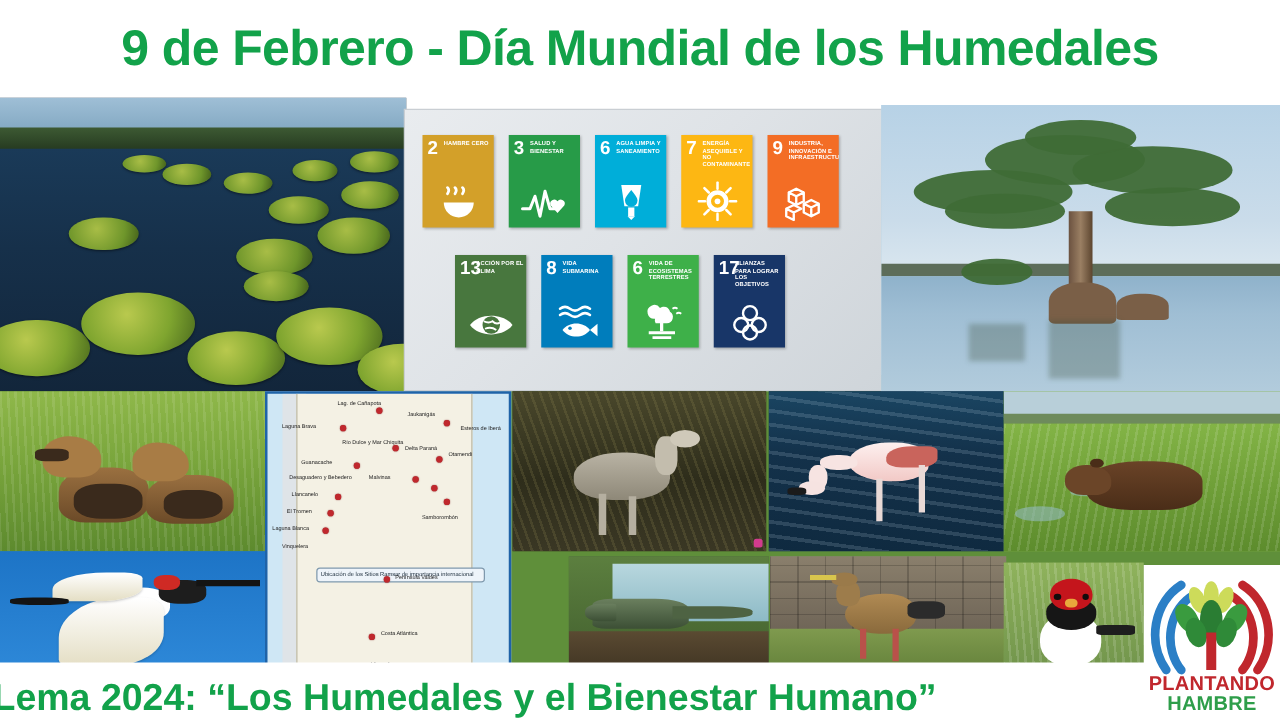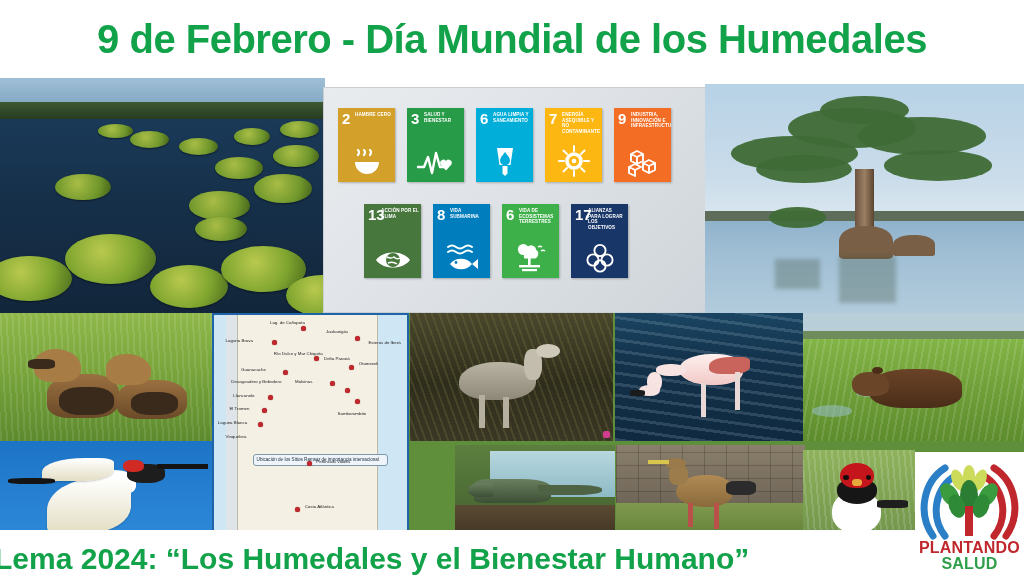--- a/index.html
+++ b/index.html
@@ -508,21 +508,21 @@
           <ellipse cx="73" cy="41" rx="8" ry="13" fill="#3a9b3f" transform="rotate(34 73 41)"></ellipse>
           <ellipse cx="54" cy="42" rx="9" ry="16" fill="#2a7d33"></ellipse>
           <ellipse cx="42" cy="52" rx="8" ry="12" fill="#2f8a38" transform="rotate(-18 42 52)"></ellipse>
           <ellipse cx="66" cy="52" rx="8" ry="12" fill="#2f8a38" transform="rotate(18 66 52)"></ellipse>
           <rect x="50" y="52" width="8" height="30" fill="#c0272d"></rect>
         </g>
       </svg>
     </div>
     <div class="logo-text">
       <div class="l1">PLANTANDO</div>
-      <div class="l2">SALUD</div>
+      <div class="l2">HAMBRE</div>
     </div>
   </div>
 
   <div class="bottom-bar">
     <div class="bottom-text">Lema 2024: “Los Humedales y el Bienestar Humano”</div>
   </div>
 
 </div>
 
 </body></html>

